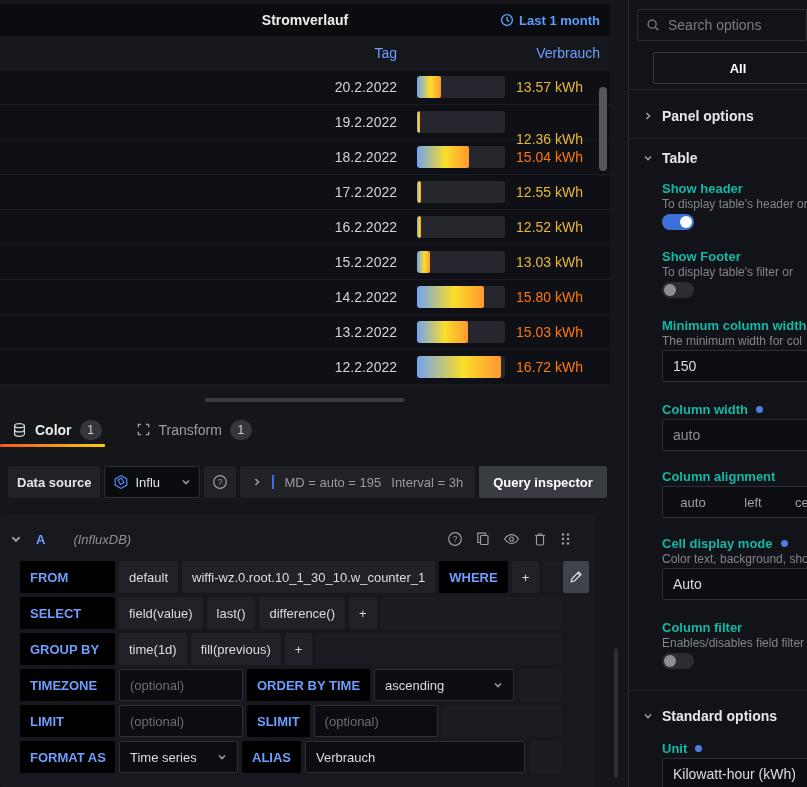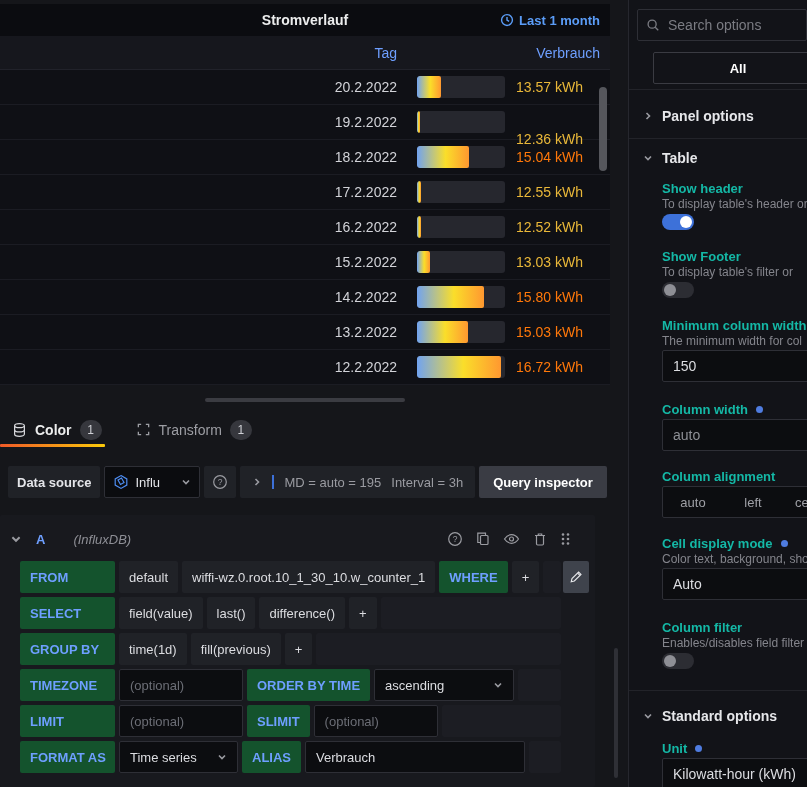--- a/index.html
+++ b/index.html
@@ -51,21 +51,21 @@
 
   
   .qcard{position:absolute;left:0;top:515px;width:595px;height:272px;background:#18191e;border-radius:2px}
   .qhead{height:36px;padding:12px 10px 0 10px;display:flex;align-items:center}
   .qref{color:#6e9fff;font-weight:700;font-size:13px;margin-left:14px}
   .qds{color:#8e8f96;font-style:italic;font-size:13px;margin-left:28px}
   .qicons{margin-left:auto;display:flex;align-items:center;gap:12px;padding-right:14px}
   .qicons .qi{display:flex;align-items:center}
   .qrows{margin:10px 34px 0 20px}
   .qrow{display:flex;gap:4px;height:32px;margin-bottom:4px;position:relative}
-  .q-label{background:#14532d;color:#6e9fff;font-weight:600;font-size:13px;display:flex;align-items:center;padding:0 10px;border-radius:2px;white-space:nowrap}
+  .q-label{background:#000000;color:#6e9fff;font-weight:600;font-size:13px;display:flex;align-items:center;padding:0 10px;border-radius:2px;white-space:nowrap}
   .q-label.main{width:95px;flex:none}
   .q-seg{background:#202227;color:#dcdde1;font-size:13px;display:flex;align-items:center;padding:0 10px;border-radius:2px;white-space:nowrap}
   .q-input{width:124px;background:#0c0d10;border:1px solid #2e2f36;border-radius:2px;display:flex;align-items:center;padding:0 10px;font-size:13px;color:#dcdde1;white-space:nowrap;overflow:hidden}
   .q-input .ph{color:#6c6e76}
   .q-select{background:#0c0d10;border:1px solid #2e2f36;border-radius:2px;display:flex;align-items:center;justify-content:space-between;gap:8px;padding:0 10px;font-size:13px;color:#dcdde1;white-space:nowrap}
   .q-fill{flex:1;background:#1c1d23;border-radius:2px}
   .q-pencil{position:absolute;right:-28px;top:0;width:26px;height:32px;background:#3f434c;border-radius:2px;display:flex;align-items:center;justify-content:center}
   .escroll{position:absolute;left:614px;top:648px;width:4px;height:130px;background:#2f3036;border-radius:2px}
 
   

